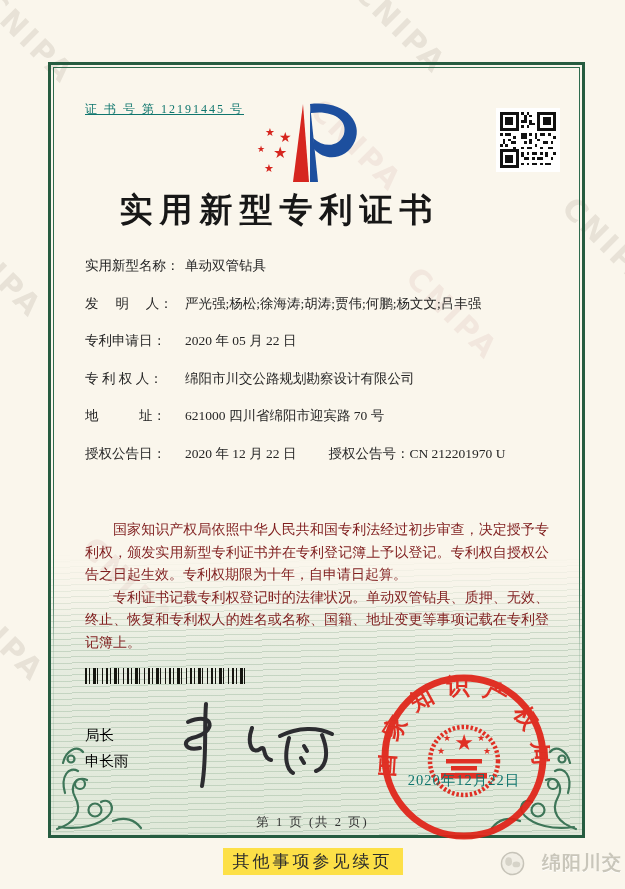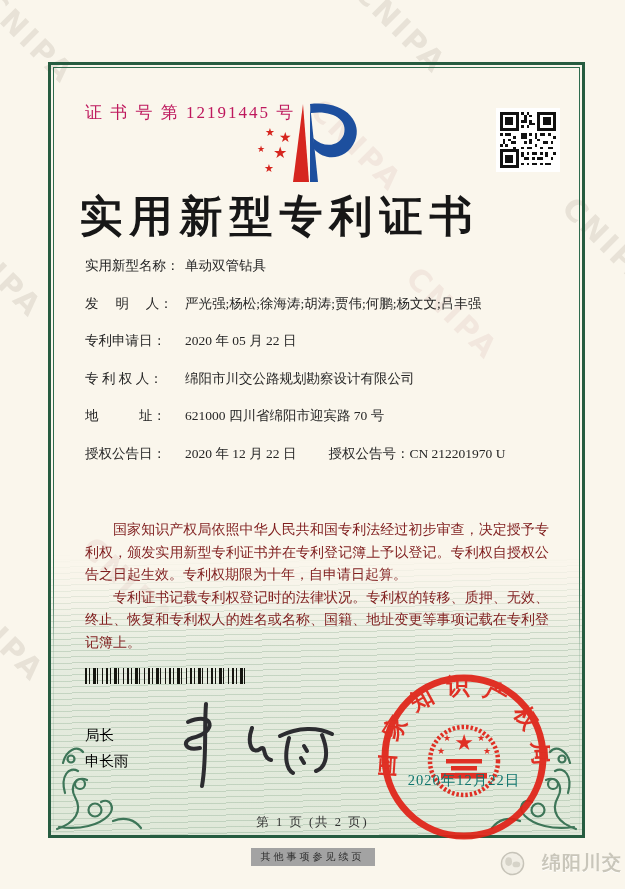--- a/index.html
+++ b/index.html
@@ -30,27 +30,27 @@
     background:
       repeating-linear-gradient(178.5deg, rgba(120,158,126,0.30) 0 1px, rgba(0,0,0,0) 1px 6px),
       linear-gradient(180deg, rgba(232,238,227,0) 0%, rgba(226,234,221,0.85) 35%, rgba(222,231,216,0.95) 100%);
     -webkit-mask-image:linear-gradient(180deg, transparent 0, #000 30%);
     mask-image:linear-gradient(180deg, transparent 0, #000 30%);
   }
   .flourish { position:absolute; bottom:2px; width:100px; height:102px; opacity:0.9; }
   .flourish.left { left:2px; }
   .flourish.right { right:2px; transform:scaleX(-1); }
   
-  .cert-no { position:absolute; left:85px; top:101px; font-size:17px; letter-spacing:2px; color:#be185d; z-index:3; }
+  .cert-no { position:absolute; left:85px; top:101px; font-size:12px; letter-spacing:2px; color:#0f766e; z-index:3;text-decoration:underline; }
   .logo { position:absolute; left:243px; top:100px; width:132px; height:86px; z-index:3; }
   .qr { position:absolute; left:496px; top:108px; width:64px; height:64px; background:#fff; padding:4px; z-index:3; }
   .qr svg { width:100%; height:100%; }
   .title {
     position:absolute; left:0; width:559px; top:188px; text-align:center;
-    font-size:43px; font-weight:700; letter-spacing:7px; color:#171717; z-index:3;
+    font-size:33px; font-weight:700; letter-spacing:7px; color:#171717; z-index:3;
   }
   
   .fields { position:absolute; left:85px; top:255px; width:465px; z-index:3; }
   .frow { display:flex; line-height:22px; margin-bottom:15.5px; font-size:13.5px; color:#262626; }
   .flabel { flex:0 0 100px; white-space:nowrap; }
   .fvalue { white-space:nowrap; }
   .flabel2 { margin-left:32px; white-space:nowrap; }
   
   .body-text { position:absolute; left:85px; top:519px; width:464px; z-index:3;
     font-size:14px; line-height:22.5px; color:#7f1d1d; }
@@ -62,21 +62,21 @@
   }
   .official { position:absolute; left:85px; top:722px; z-index:3;
     font-family:"Liberation Sans","DejaVu Sans",sans-serif; font-size:14.5px; color:#000000; line-height:26px; }
   .signature { position:absolute; left:168px; top:698px; width:170px; height:92px; z-index:4; }
   .seal { position:absolute; left:378px; top:671px; width:172px; height:172px; z-index:5; }
   .seal-date { position:absolute; left:382px; top:771px; width:164px; text-align:center;
     font-size:14.5px; letter-spacing:1px; color:#0f766e; z-index:6; }
   .page-info { position:absolute; left:0; width:625px; top:814px; text-align:center;
     font-size:12.5px; letter-spacing:2px; color:#333; z-index:4; }
   .note { position:absolute; left:50%; transform:translateX(-50%); top:848px;
-    background:#a3a3a3; padding:2px 10px; font-size:10px; letter-spacing:3px; color:#2c2c2c; z-index:4; }
+    background:#fde047; padding:2px 10px; font-size:17px; letter-spacing:3px; color:#2c2c2c; z-index:4; }
   .brand { position:absolute; left:500px; top:850px; display:flex; align-items:center; gap:17px; z-index:6;
     font-family:"Liberation Sans","DejaVu Sans",sans-serif; font-weight:700; font-size:19px;
     color:#c9c6ba; text-shadow:0 1px 0 rgba(255,255,255,0.7); letter-spacing:1px; }
   .brand-icon { width:25px; height:25px; }
 </style>
 </head>
 <body>
 
 <div class="page">
 
@@ -223,21 +223,21 @@
     <div class="frow">
       <span class="flabel">授权公告日：</span>
       <span class="fvalue">2020 年 12 月 22 日</span>
       <span class="flabel2">授权公告号：</span>
       <span class="fvalue">CN 212201970 U</span>
     </div>
   </div>
 
   <div class="body-text">
     <p>国家知识产权局依照中华人民共和国专利法经过初步审查，决定授予专利权，颁发实用新型专利证书并在专利登记簿上予以登记。专利权自授权公告之日起生效。专利权期限为十年，自申请日起算。</p>
-    <p>专利证书记载专利权登记时的法律状况。专利权的转移、质押、无效、终止、恢复和专利权人的姓名或名称、国籍、地址变更等事项记载在专利登记簿上。</p>
+    <p>专利证书记载专利权登记时的法律状况。单动双管钻具、质押、无效、终止、恢复和专利权人的姓名或名称、国籍、地址变更等事项记载在专利登记簿上。</p>
   </div>
 
   <div class="barcode"></div>
 
   <div class="official">
     <div>局长</div>
     <div>申长雨</div>
   </div>
 
   <svg class="signature" viewBox="0 0 170 92">

